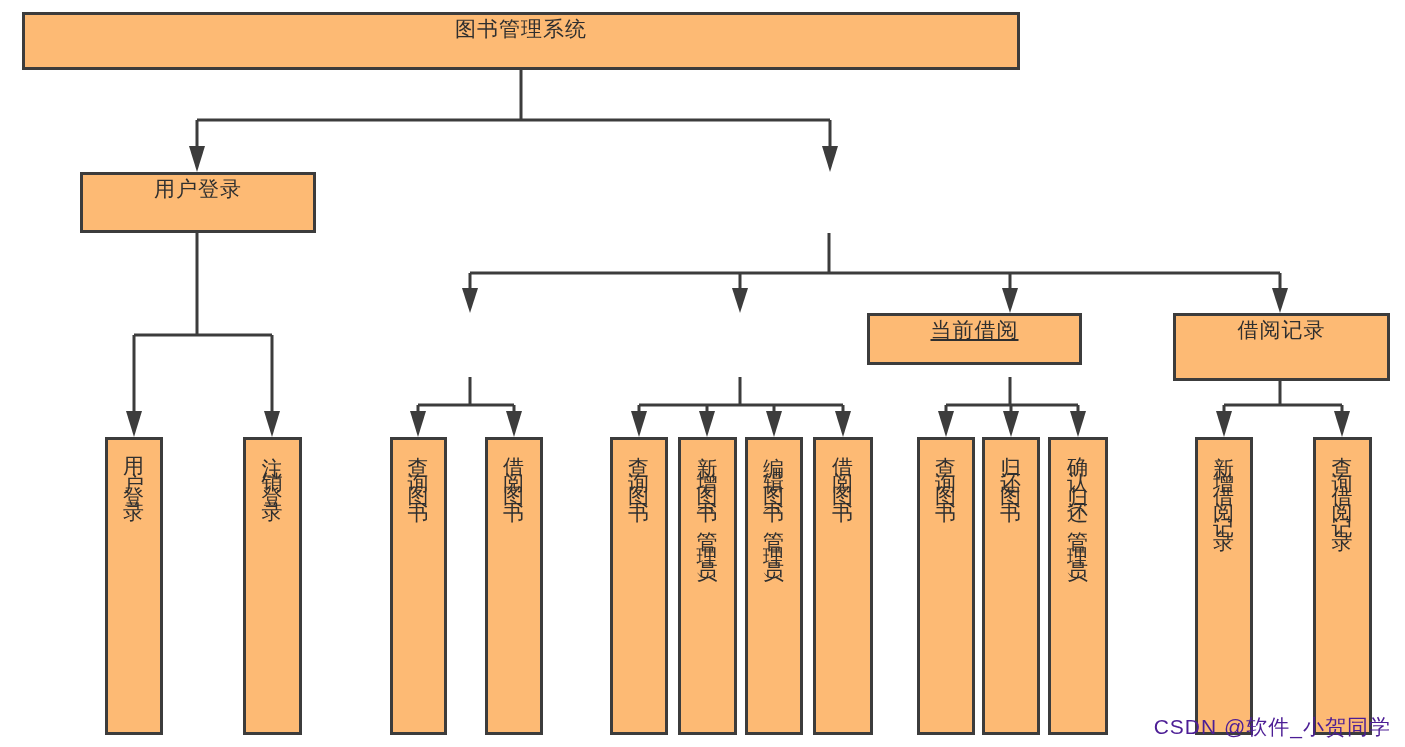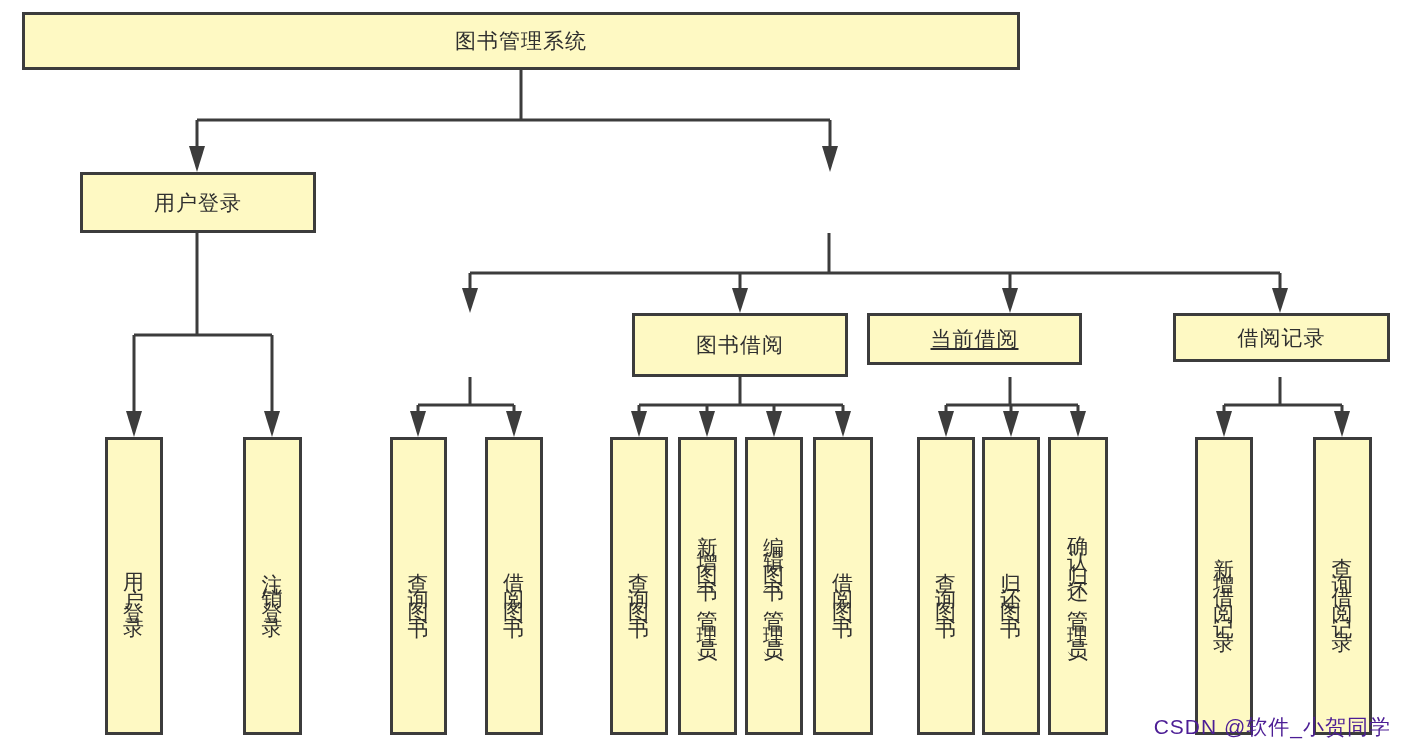--- a/index.html
+++ b/index.html
@@ -13,23 +13,22 @@
   }
   .wires {
     position: absolute;
     left: 0; top: 0;
     width: 1405px; height: 747px;
   }
   .node {
     position: absolute;
     box-sizing: border-box;
     border: 3px solid #3c3c3c;
-    background: #fef9c3;
+    background: #fdba74;
     display: flex;
-    align-items: center;
     justify-content: center;
     color: #2f2f2f;
   }
   .hnode { font-size: 21px; letter-spacing: 1px; }
   .vnode span {
     writing-mode: vertical-rl;
     text-orientation: mixed;
     font-size: 21px;
     letter-spacing: 15px;
     line-height: 1;
@@ -85,27 +84,24 @@
   </svg>
 
   <div class="node hnode" style="left:22px; top:12px; width:998px; height:58px;">
     <span>图书管理系统</span>
   </div>
 
   <div class="node hnode" style="left:80px; top:172px; width:236px; height:61px;">
     <span>用户登录</span>
   </div>
 
-  <div class="node hnode" style="left:632px; top:313px; width:216px; height:64px;">
-    <span>图书借阅</span>
-  </div>
   <div class="node hnode" style="left:867px; top:313px; width:215px; height:52px;text-decoration:underline;">
     <span>当前借阅</span>
   </div>
-  <div class="node hnode" style="left:1173px; top:313px; width:217px; height:49px;">
+  <div class="node hnode" style="left:1173px; top:313px; width:217px; height:68px;">
     <span>借阅记录</span>
   </div>
 
   <div class="node vnode" style="left:105px; top:437px; width:58px; height:298px;">
     <span>用户登录</span>
   </div>
   <div class="node vnode" style="left:243px; top:437px; width:59px; height:298px;">
     <span>注销登录</span>
   </div>
 

